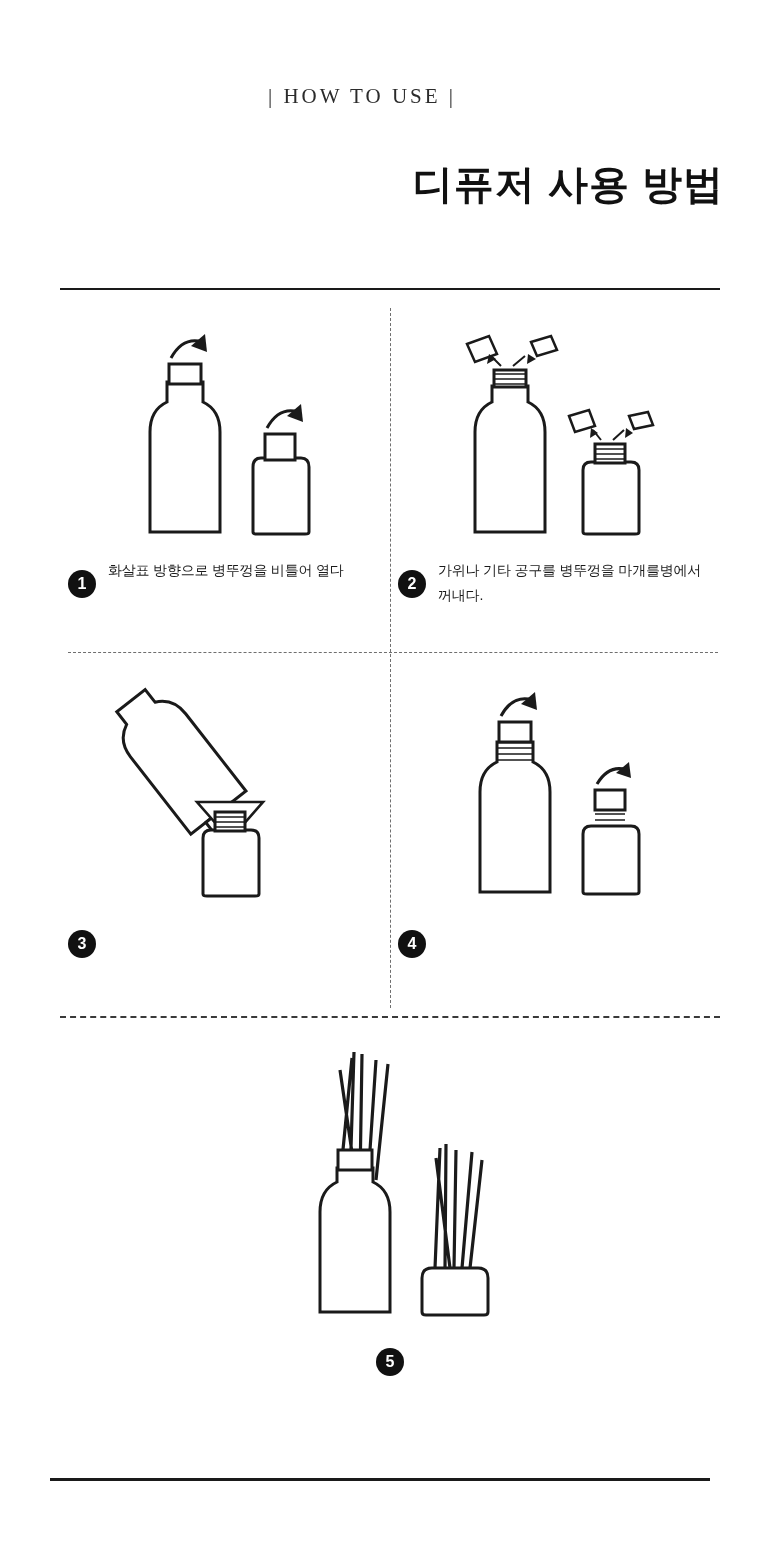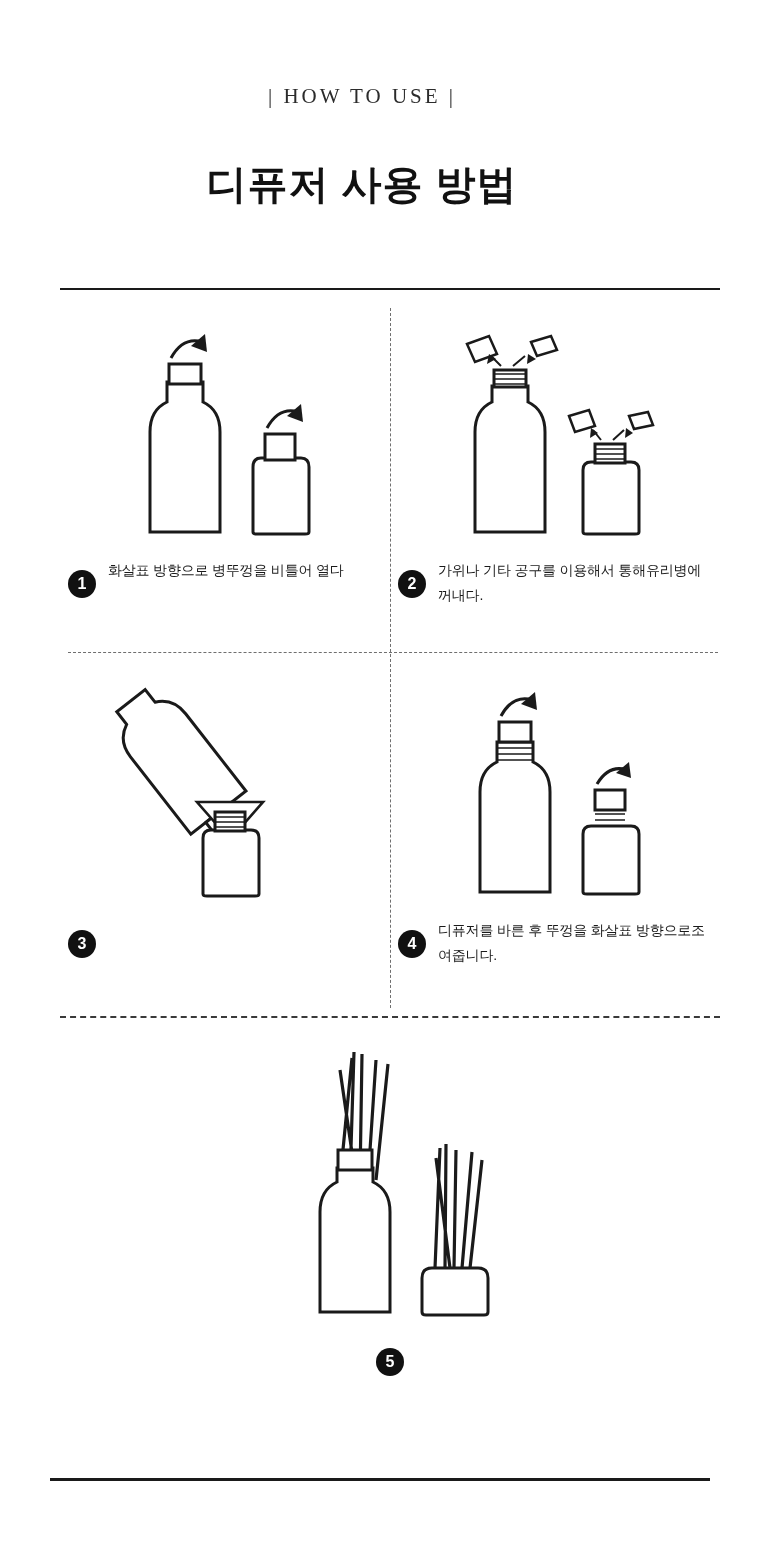--- a/index.html
+++ b/index.html
@@ -26,21 +26,21 @@
   .eyebrow {
     text-align: center;
     font-family: "Liberation Serif", serif;
     font-size: 21px;
     letter-spacing: 3px;
     color: #2b2b2b;
     padding-top: 84px;
     font-weight: 400;
   }
   .main-title {
-    text-align: center;
+    text-align: right;
     font-size: 40px;
     font-weight: 700;
     letter-spacing: 1px;
     margin-top: 48px;
     color: #111111;
   }
 
   .rule-top {
     position: absolute;
     left: 60px;
@@ -235,21 +235,21 @@
 
           <path d="M164 104 L184 98 L190 114 L170 120 Z" fill="#fff" stroke-width="2.5"></path>
           <path d="M224 104 L243 100 L248 113 L229 117 Z" fill="#fff" stroke-width="2.5"></path>
           <path d="M196 128 L188 118 M208 128 L219 118" stroke-width="2"></path>
           <path d="M186 116 L185 126 L193 121 Z" fill="#1a1a1a" stroke="none"></path>
           <path d="M221 116 L220 126 L228 121 Z" fill="#1a1a1a" stroke="none"></path>
         </svg>
       </div>
       <div class="caption">
         <div class="badge">2</div>
-        <div class="caption-text">가위나 기타 공구를 이용해서 통해유리병에 꺼내다.</div>
+        <div class="caption-text">가위나 기타 공구를 병뚜껑을 마개를병에서 꺼내다.</div>
       </div>
     </div>
 
     <div class="cell cell-3">
       <div class="art">
         <svg width="300" height="240" viewBox="0 0 300 240" fill="none" stroke="#1a1a1a" stroke-width="3">
 
           <g transform="rotate(-38 120 80)">
             <path d="M60 150 L60 52 Q60 32 77 24 L77 8 L113 8 L113 24 Q130 32 130 52 L130 150 Z" fill="#fff"></path>
             <rect x="79" y="150" width="32" height="22" fill="#fff"></rect>
@@ -280,21 +280,20 @@
 
           <path d="M178 220 L178 162 Q178 154 186 154 L226 154 Q234 154 234 162 L234 220 Q234 222 230 222 L182 222 Q178 222 178 220 Z" fill="#fff"></path>
           <path d="M190 136 L220 136 M190 142 L220 142 M190 148 L220 148 M190 154 L220 154" stroke-width="1.6"></path>
           <rect x="190" y="118" width="30" height="20" fill="#fff"></rect>
           <path d="M192 112 Q204 92 222 98" stroke-width="3" fill="none"></path>
           <path d="M224 90 L226 106 L211 101 Z" fill="#1a1a1a" stroke="none"></path>
         </svg>
       </div>
       <div class="caption">
         <div class="badge">4</div>
-        <div class="caption-text">디퓨저를 바른 후 뚜껑을 화살표 방향으로조여줍니다.</div>
       </div>
     </div>
   </div>
 
   <div class="step5">
     <div class="step5-art">
       <svg width="400" height="290" viewBox="0 0 400 290" fill="none" stroke="#1a1a1a" stroke-width="3">
 
         <path d="M150 140 L162 18 M160 140 L164 12 M170 140 L172 14 M178 140 L186 20 M186 140 L198 24 M166 140 L150 30" stroke-width="3.2"></path>
 

